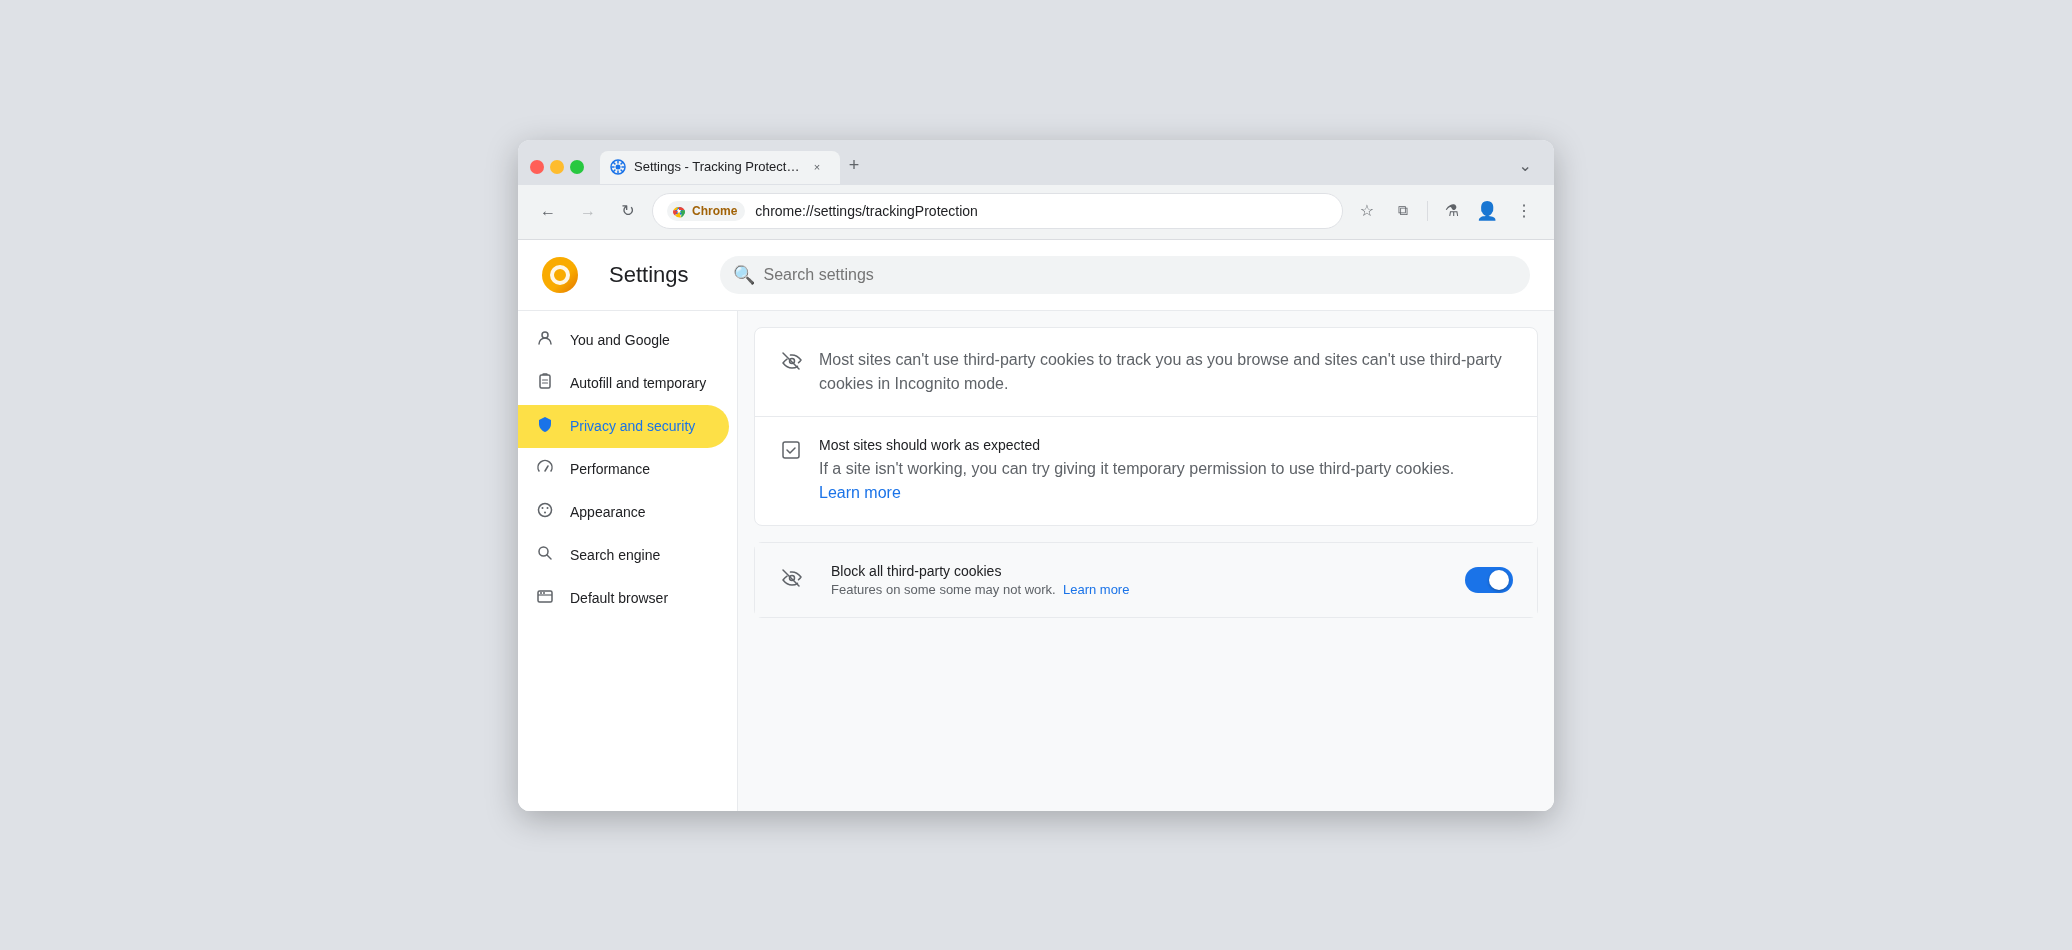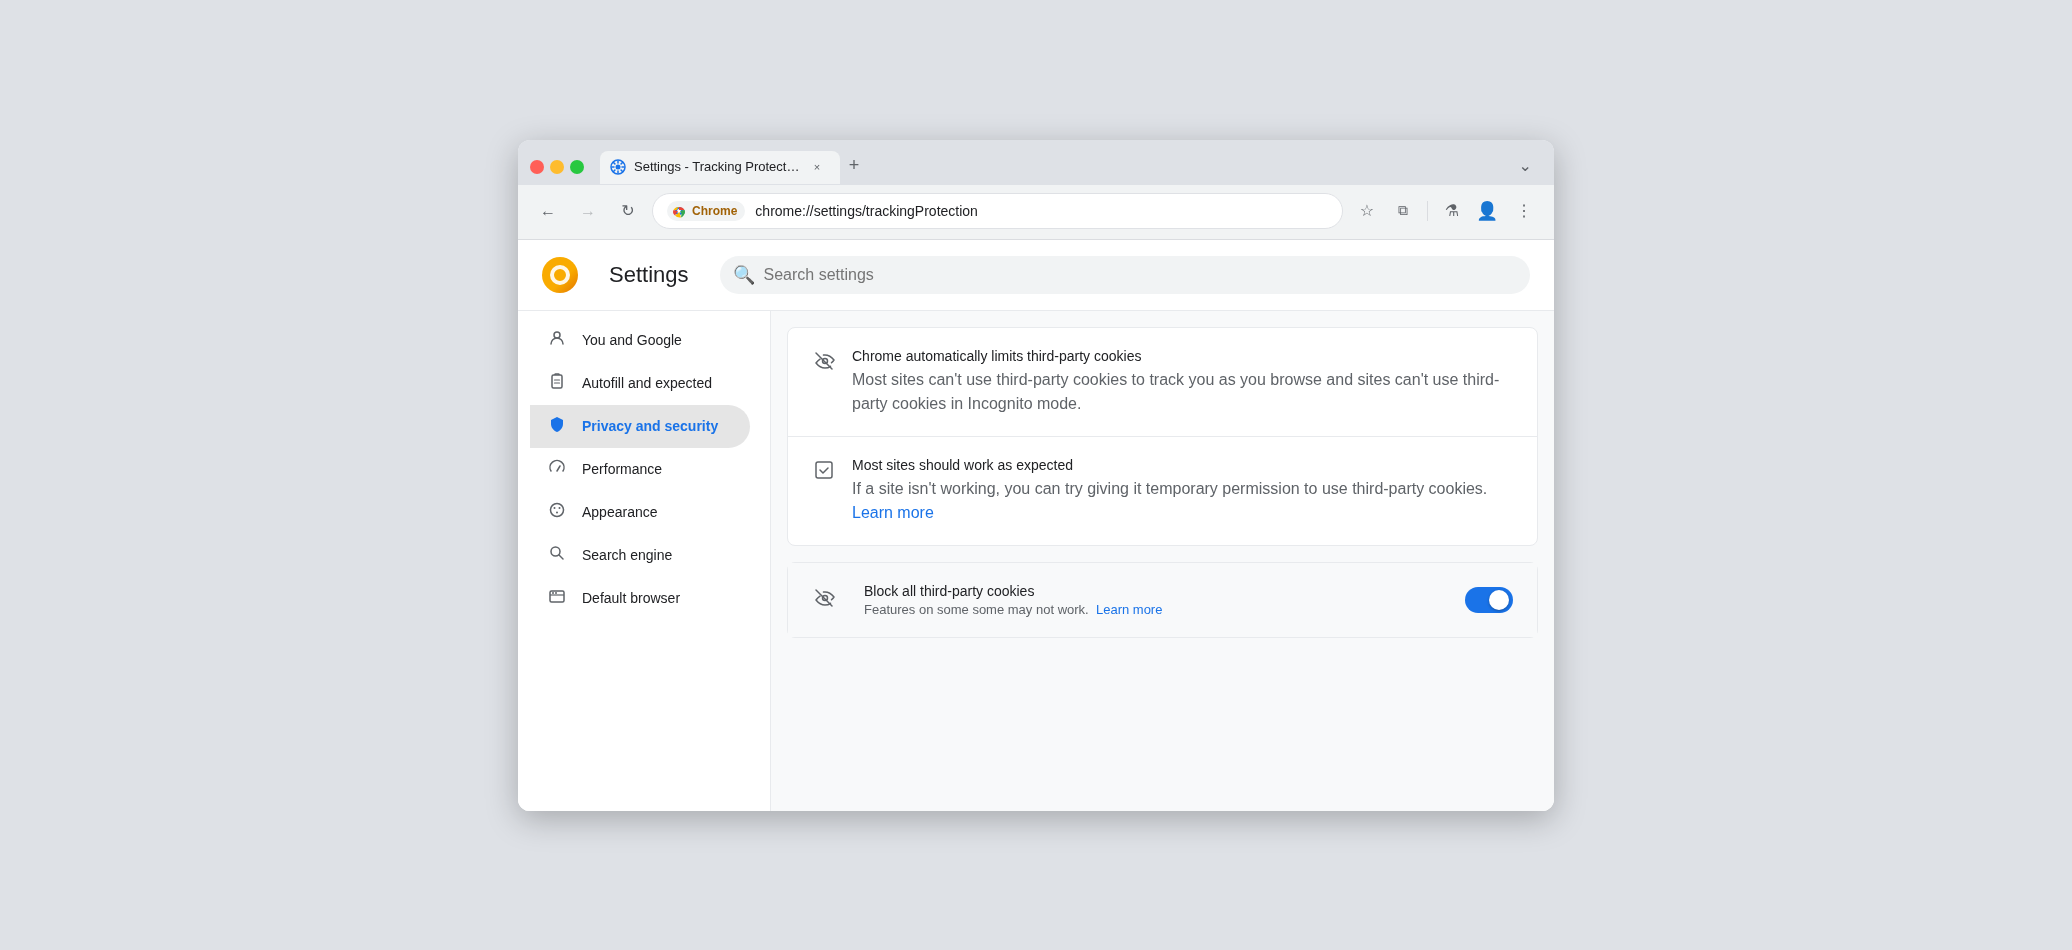--- a/index.html
+++ b/index.html
@@ -243,42 +243,42 @@
       pointer-events: none;
     }
     
     .settings-body {
       display: flex;
       min-height: 500px;
       background: #f8f9fa;
     }
     
     .sidebar {
-      width: 253px;
+      width: 220px;
       background: #fff;
       border-right: 1px solid #e8eaed;
-      padding: 8px 12px;
+      padding: 8px 0;
       flex-shrink: 0;
     }
     .sidebar-item {
       display: flex;
       align-items: center;
       gap: 14px;
       padding: 10px 16px;
       cursor: pointer;
       border-radius: 0 24px 24px 0;
       margin-right: 8px;
       font-size: 14px;
       color: #202124;
       transition: background 0.15s;
     }
     .sidebar-item.active {
-      background: #e5e5e5;
+      background: #fde047;
       color: #1a73e8;
-      font-weight: 700;
+      font-weight: 400;
     }
     .sidebar-item.active .sidebar-icon { color: #1a73e8; }
     .sidebar-icon {
       font-size: 18px;
       color: #5f6368;
       width: 22px;
       text-align: center;
       flex-shrink: 0;
     }
     .sidebar-label {
@@ -485,21 +485,21 @@
         </div>
         <div class="sidebar-item">
           <span class="sidebar-icon">
             <svg width="18" height="18" viewBox="0 0 18 18" fill="none" xmlns="http://www.w3.org/2000/svg">
               <rect x="4" y="3" width="10" height="13" rx="1.5" stroke="#5f6368" stroke-width="1.5"></rect>
               <path d="M7 3V2.5a.5.5 0 0 1 .5-.5h3a.5.5 0 0 1 .5.5V3" stroke="#5f6368" stroke-width="1.5"></path>
               <line x1="6.5" y1="8" x2="11.5" y2="8" stroke="#5f6368" stroke-width="1.2" stroke-linecap="round"></line>
               <line x1="6.5" y1="11" x2="11.5" y2="11" stroke="#5f6368" stroke-width="1.2" stroke-linecap="round"></line>
             </svg>
           </span>
-          <span class="sidebar-label">Autofill and expected</span>
+          <span class="sidebar-label">Autofill and temporary</span>
         </div>
         <div class="sidebar-item active">
           <span class="sidebar-icon">
             <svg width="18" height="18" viewBox="0 0 18 18" fill="none" xmlns="http://www.w3.org/2000/svg">
               <path d="M9 2L3 5v4c0 3.5 2.5 6.8 6 8 3.5-1.2 6-4.5 6-8V5L9 2z" fill="#1a73e8"></path>
             </svg>
           </span>
           <span class="sidebar-label">Privacy and security</span>
         </div>
         <div class="sidebar-item">
@@ -550,21 +550,20 @@
           <div class="content-item">
             <span class="content-item-icon">
               <svg width="22" height="22" viewBox="0 0 22 22" fill="none" xmlns="http://www.w3.org/2000/svg">
                 <path d="M3 3l16 16" stroke="#5f6368" stroke-width="1.5" stroke-linecap="round"></path>
                 <path d="M10.5 5.1C10.99 5.03 11.5 5 12 5c5 0 9 5 9 5s-1 1.4-2.5 2.8" stroke="#5f6368" stroke-width="1.5" stroke-linecap="round" stroke-linejoin="round"></path>
                 <path d="M17.5 16.3C16 17.4 14 18 12 18c-5 0-9-5-9-5s1.5-2.1 4-3.8" stroke="#5f6368" stroke-width="1.5" stroke-linecap="round" stroke-linejoin="round"></path>
                 <circle cx="12" cy="11" r="2.5" stroke="#5f6368" stroke-width="1.5"></circle>
               </svg>
             </span>
             <div class="content-item-text">
-              <div class="content-item-title">Chrome automatically limits third-party cookies</div>
               <div class="content-item-desc">Most sites can't use third-party cookies to track you as you browse and sites can't use third-party cookies in Incognito mode.</div>
             </div>
           </div>
 
           <div class="content-item">
             <span class="content-item-icon">
               <svg width="22" height="22" viewBox="0 0 22 22" fill="none" xmlns="http://www.w3.org/2000/svg">
                 <rect x="3" y="3" width="16" height="16" rx="2" stroke="#5f6368" stroke-width="1.5"></rect>
                 <path d="M7 11l3 3 5-5" stroke="#5f6368" stroke-width="1.5" stroke-linecap="round" stroke-linejoin="round"></path>
               </svg>

